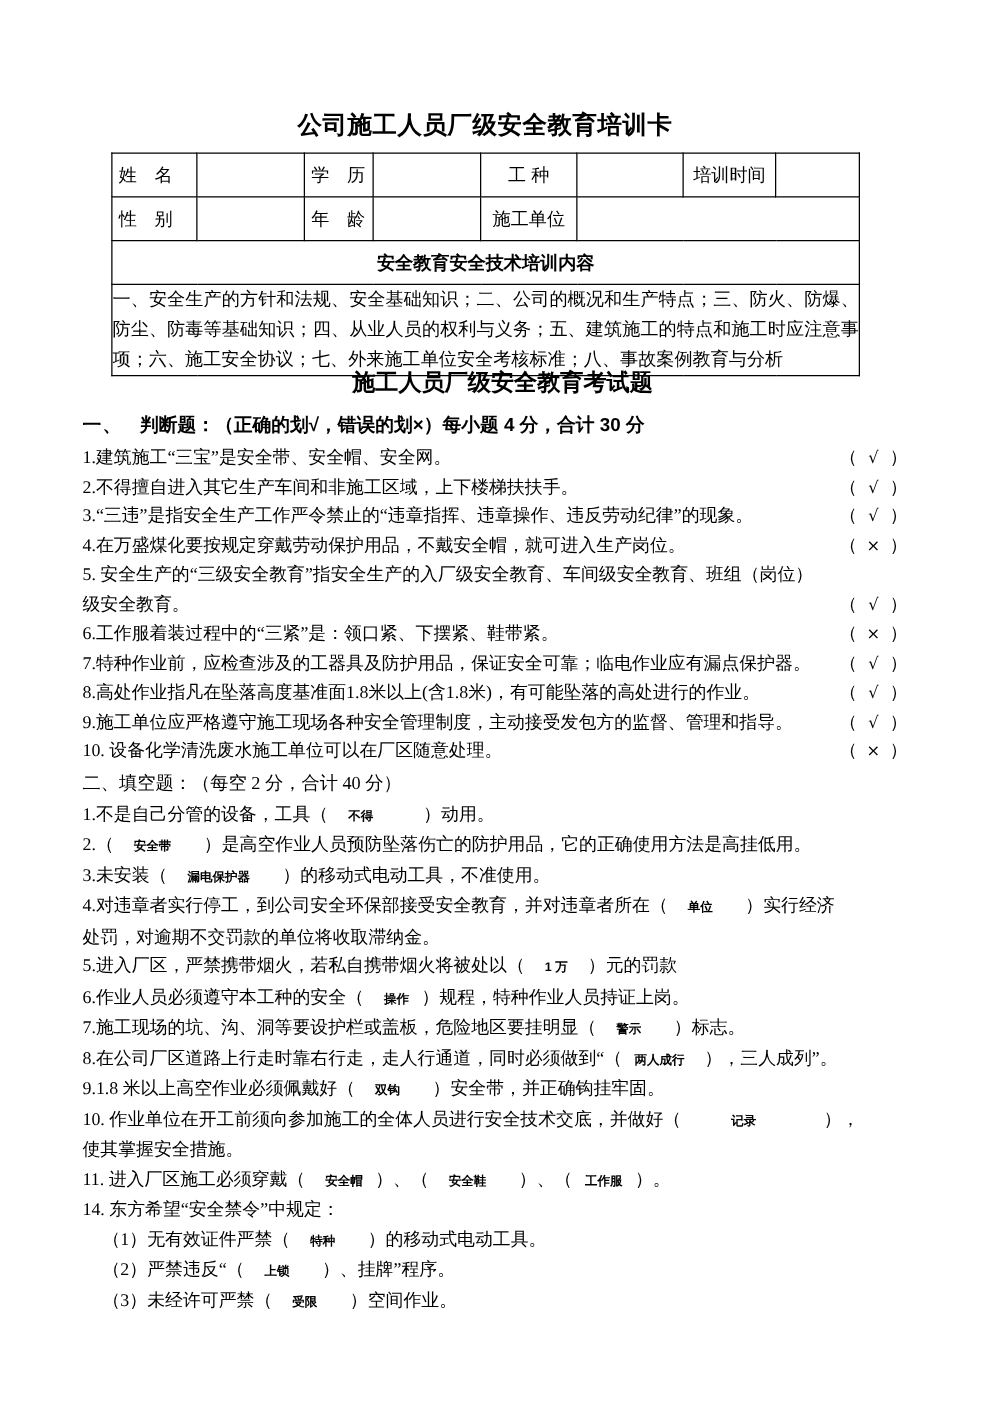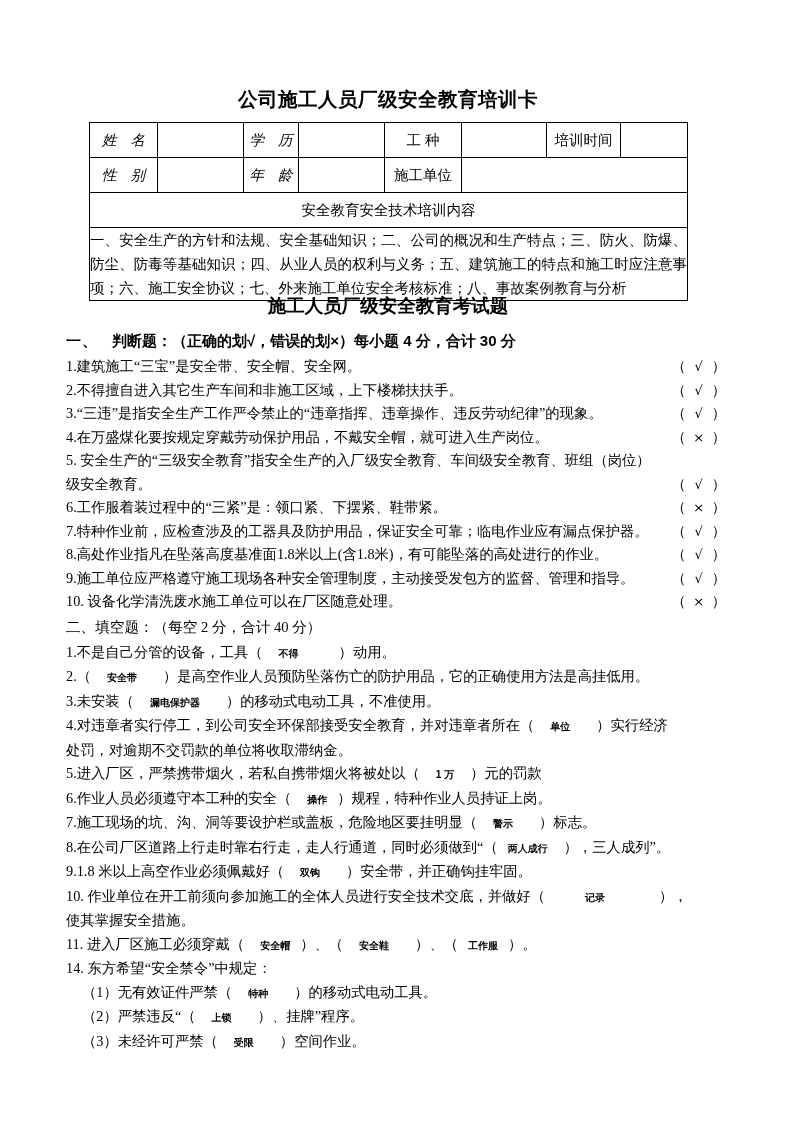--- a/index.html
+++ b/index.html
@@ -44,49 +44,48 @@
   }
   table.info-table td {
     border: 1px solid #000000;
     font-size: 14.5px;
     padding: 0;
     height: 34px;
     vertical-align: middle;
     font-family: "Liberation Sans", "DejaVu Sans", sans-serif;
   }
   td.lbl {
-    text-align: center;
+    text-align: left;
     letter-spacing: 5px;
     text-indent: 5px;
     font-weight: normal;
-    font-style: italic;
   }
   td.lbl-tight {
     text-align: center;
     letter-spacing: 0px;
     margin-left: 24px;
   }
   td.blank { background: #ffffff; }
   td.section-head {
     text-align: center;
-    font-weight: normal;
+    font-weight: bold;
     font-size: 14.5px;
     height: 26px;
   }
   td.content-cell {
     font-size: 14.3px;
     line-height: 24px;
     padding: 3px 4px 4px 4px;
     text-align: justify;
     font-family: "Liberation Serif", "DejaVu Serif", serif;
     height: auto;
   }
   .exam-title {
     position: absolute;
-    left: 89px;
+    left: 103px;
     top: 293px;
     width: 598px;
     text-align: center;
     font-size: 18.5px;
     font-weight: bold;
     font-family: "Liberation Sans", "DejaVu Sans", sans-serif;
   }
   .body-block {
     position: absolute;
     left: 66px;

